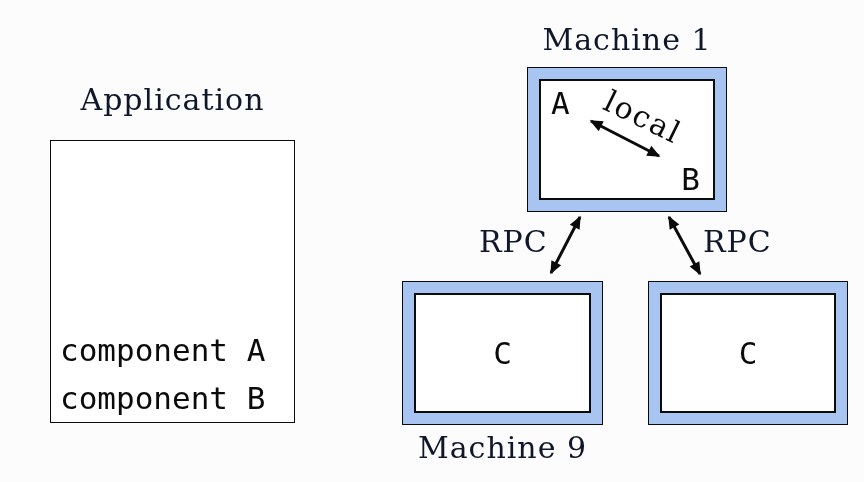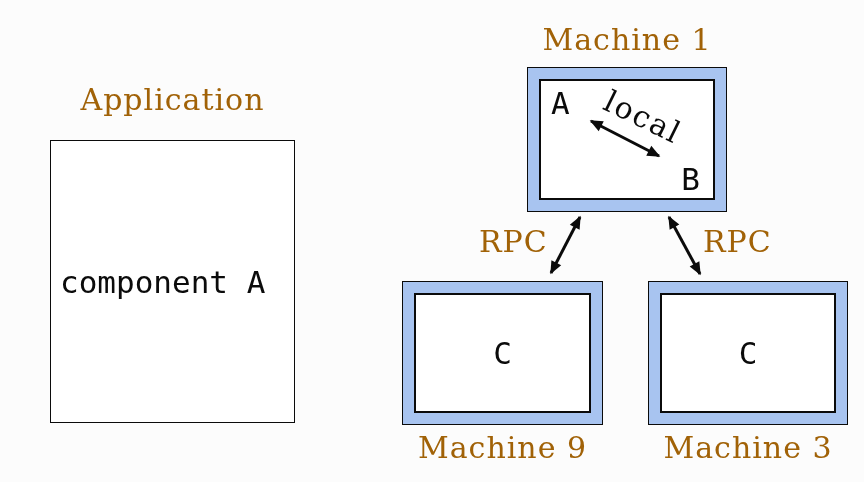--- a/index.html
+++ b/index.html
@@ -16,38 +16,38 @@
     font-family: "DejaVu Serif", serif;
     color: #0b0b0b;
   }
   .serif-label {
     position: absolute;
     font-family: "DejaVu Serif", serif;
     font-size: 30px;
     letter-spacing: 1px;
     line-height: 1.2;
     white-space: nowrap;
-    color: #a16207;
+    color: #0f172a;
   }
   .centered {
     text-align: center;
   }
   
   .app-box {
     position: absolute;
     left: 50px;
     top: 140px;
     width: 245px;
     height: 283px;
     box-sizing: border-box;
     background: #ffffff;
     border: 1.6px solid #0b0b0b;
     display: flex;
     flex-direction: column;
-    justify-content: center;
+    justify-content: flex-end;
     padding-left: 9px;
   }
   .app-line {
     font-family: "DejaVu Sans Mono", monospace;
     font-size: 31px;
     line-height: 48px;
     white-space: pre;
     color: #0b0b0b;
   }
   
@@ -105,20 +105,21 @@
 </style>
 </head>
 <body>
 
 <div class="canvas">
 
   <div class="serif-label centered" style="left:50px; top:82px; width:245px;">Application</div>
 
   <div class="app-box">
     <div class="app-line">component A</div>
+    <div class="app-line">component B</div>
   </div>
 
   <div class="serif-label centered" style="left:527px; top:22px; width:200px;">Machine 1</div>
 
   <div class="frame frame-m1">
     <div class="inner">
       <span class="mono-letter comp-a">A</span>
       <span class="mono-letter comp-b">B</span>
     </div>
   </div>
@@ -134,21 +135,20 @@
       <span class="mono-letter">C</span>
     </div>
   </div>
   <div class="serif-label centered" style="left:402px; top:430px; width:201px;">Machine 9</div>
 
   <div class="frame frame-m3">
     <div class="inner inner-center">
       <span class="mono-letter">C</span>
     </div>
   </div>
-  <div class="serif-label centered" style="left:648px; top:430px; width:200px;">Machine 3</div>
 
   <svg class="arrows-layer" viewBox="0 0 864 482" xmlns="http://www.w3.org/2000/svg">
     <defs>
       <marker id="arrowhead" markerUnits="userSpaceOnUse" markerWidth="15" markerHeight="13" refX="12" refY="6" orient="auto-start-reverse">
         <path d="M0.5,0.5 L13.5,6 L0.5,11.5 Z" fill="#0b0b0b"></path>
       </marker>
     </defs>
     <line x1="591" y1="121" x2="659" y2="156" stroke="#0b0b0b" stroke-width="3" marker-start="url(#arrowhead)" marker-end="url(#arrowhead)"></line>
     <line x1="580" y1="217" x2="551" y2="273" stroke="#0b0b0b" stroke-width="3" marker-start="url(#arrowhead)" marker-end="url(#arrowhead)"></line>
     <line x1="669" y1="217" x2="700" y2="274" stroke="#0b0b0b" stroke-width="3" marker-start="url(#arrowhead)" marker-end="url(#arrowhead)"></line>

